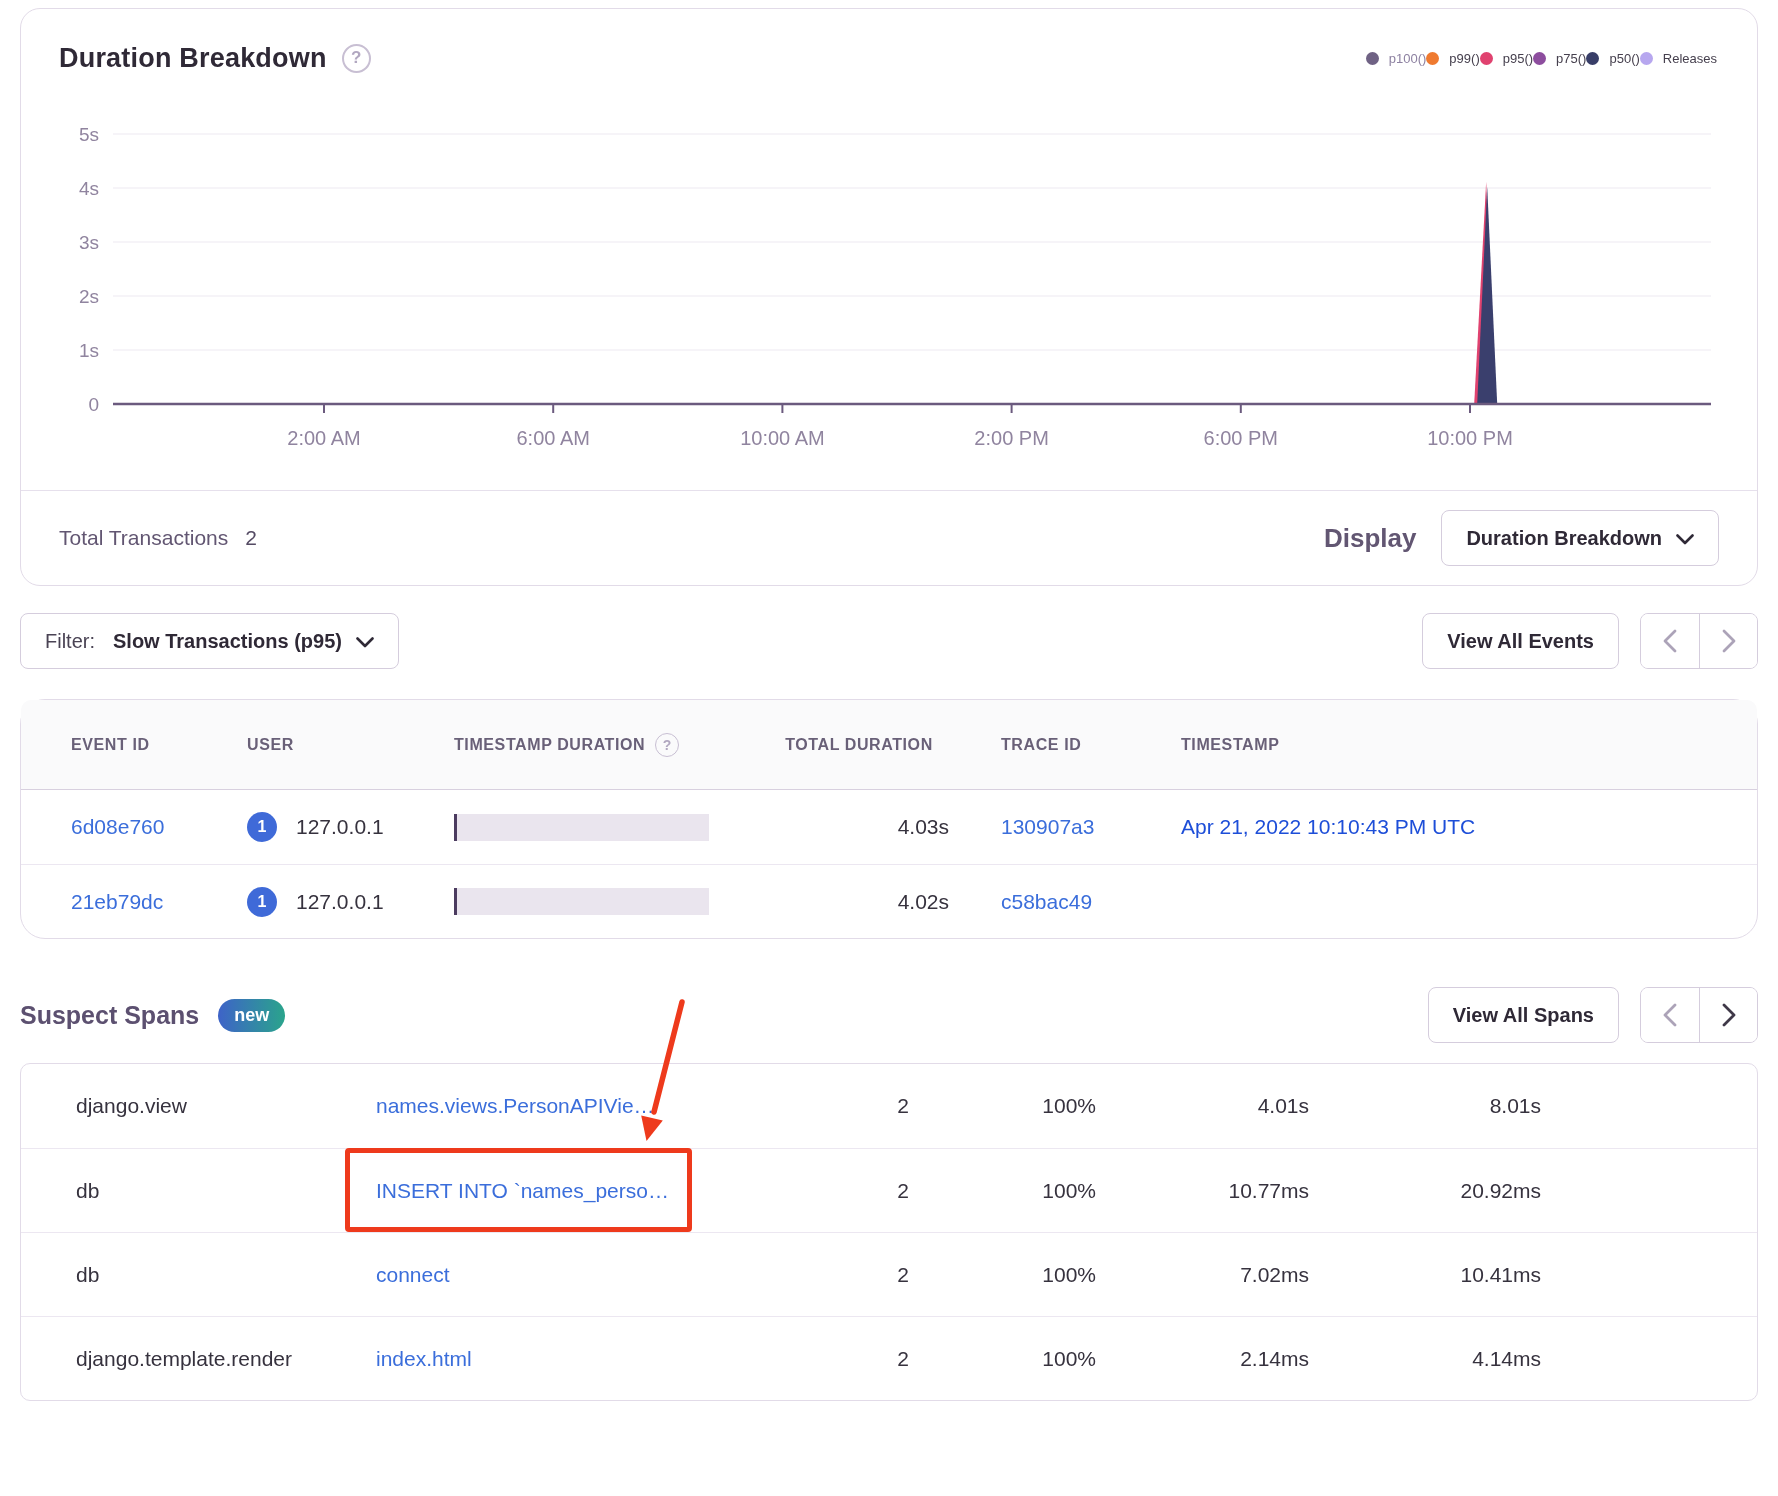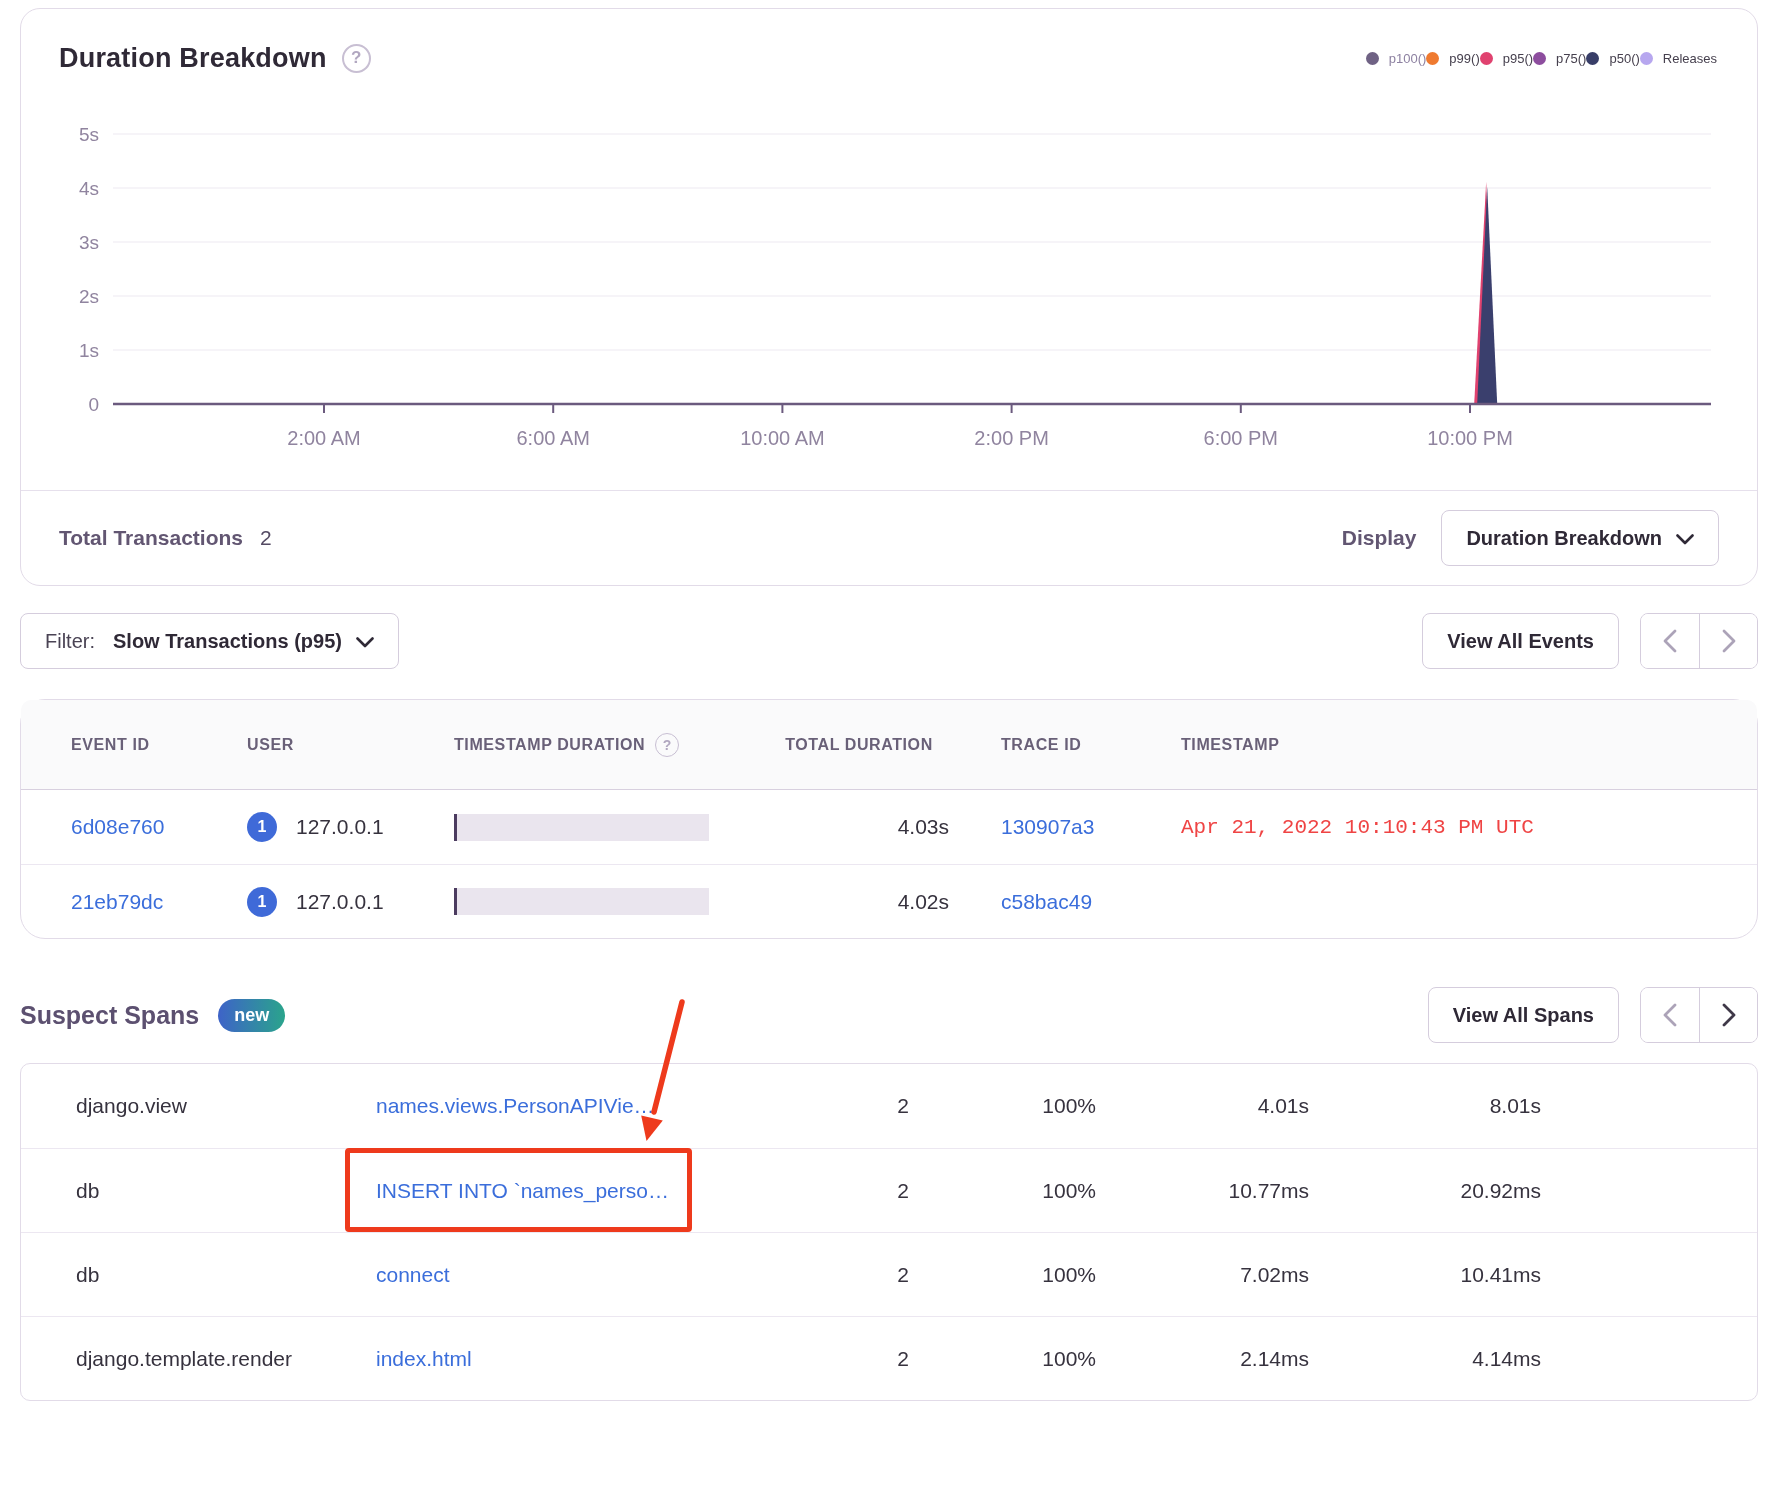--- a/index.html
+++ b/index.html
@@ -15,24 +15,24 @@
   .chart-title-wrap { display:flex; align-items:center; gap:15px; }
   .chart-title { font-size:27px; font-weight:bold; color:#2f2936; letter-spacing:.2px; }
   .help-circle { width:29px; height:29px; border:2px solid #c8bfd3; border-radius:50%; color:#b1a7c0; font-size:17px; font-weight:bold; display:flex; align-items:center; justify-content:center; }
   .help-circle.small { width:24px; height:24px; font-size:14px; border-width:1.5px; margin-left:10px; }
   .legend { display:flex; align-items:center; font-size:13px; color:#46404e; }
   .legend-item { display:flex; align-items:center; gap:10px; cursor:pointer; }
   .legend-dot { width:13px; height:13px; border-radius:50%; flex:0 0 auto; }
   .chart-svg { display:block; }
   .chart-footer { border-top:1px solid #e6e0ec; margin-top:33px; height:95px; display:flex; justify-content:space-between; align-items:center; padding:0 38px; }
   .tt-group { display:flex; align-items:baseline; }
-  .tt-label { font-size:21px; font-weight:bold; color:#625672;text-align:center; }
+  .tt-label { font-size:21px; font-weight:normal; color:#625672;text-align:center; }
   .tt-value { font-size:21px; color:#544a63; margin-left:17px; }
   .display-group { display:flex; align-items:center; }
-  .display-label { font-size:21px; font-weight:bold; color:#625672; margin-right:25px; }
+  .display-label { font-size:26px; font-weight:bold; color:#625672; margin-right:25px; }
 
   
   .btn { display:flex; align-items:center; gap:14px; background:#fff; border:1px solid #d5cddd; border-radius:8px; height:56px; padding:0 24px; font-size:20px; font-weight:bold; color:#2f2936; cursor:pointer; }
   .btn .chev { margin-top:2px; }
   .filter-btn .pre { font-weight:normal; color:#4a4354; margin-right:4px; }
   .pager { display:flex; height:56px; border:1px solid #d5cddd; border-radius:8px; overflow:hidden; background:#fff; }
   .pager-btn { width:58px; display:flex; align-items:center; justify-content:center; cursor:pointer; background:#fff; border:none; }
   .pager-btn + .pager-btn { border-left:1px solid #d5cddd; }
 
   .toolbar { margin:27px 20px 0; display:flex; justify-content:space-between; }
@@ -52,21 +52,21 @@
   .spans-table .thead { height:84px; }
   .spans-table .trow { height:84px; }
   .cell { display:flex; align-items:center; }
   .cell.right { justify-content:flex-end; text-align:right; }
   .cell.pad-l52 { padding-left:52px; }
   .th-cell { display:flex; align-items:center; }
   .th-cell.right { justify-content:center; }
   a.tlink, .tlink { color:#3b6edb; text-decoration:none; cursor:pointer; white-space:nowrap; }
   .user-badge { width:30px; height:30px; border-radius:50%; background:#3f6ad8; color:#fff; font-size:16px; font-weight:bold; display:inline-flex; align-items:center; justify-content:center; margin-right:19px; flex:0 0 auto; }
   .op-bar { width:255px; height:27px; background:#eae5ee; border-left:3px solid #4c3c60; }
-  .ts-cell { color:#ef4444;font-family:Liberation Mono, monospace; }
+  .ts-cell { color:#1d4ed8; }
 
   
   .spans-head { margin:47px 20px 0; height:58px; display:flex; justify-content:space-between; align-items:center; }
   .spans-title-wrap { display:flex; align-items:center; gap:19px; }
   .spans-title { font-size:25px; font-weight:bold; color:#5c5070; }
   .badge-new { background:linear-gradient(90deg,#3e63c8,#2aa48c); color:#fff; border-radius:18px; padding:7px 16px 8px; font-size:18px; font-weight:bold; line-height:1; }
 
   
   .anno-box { position:absolute; left:345px; top:1148px; width:347px; height:84px; border:5px solid #ee3a1c; border-radius:4px; z-index:6; pointer-events:none; }
   .anno-arrow { position:absolute; left:630px; top:992px; z-index:6; pointer-events:none; }

